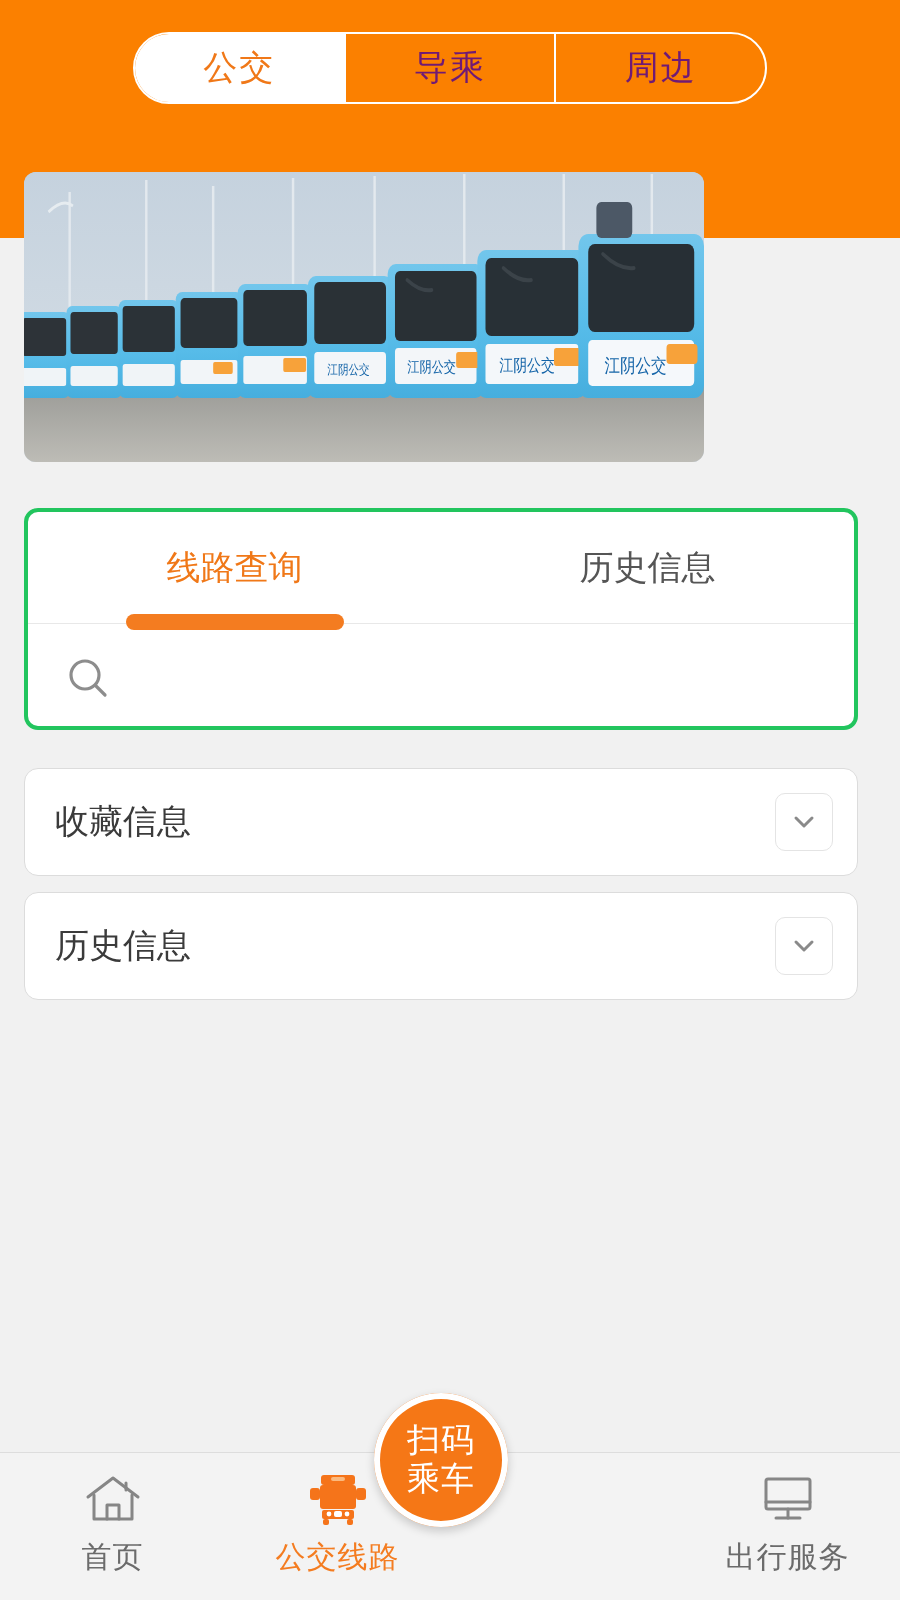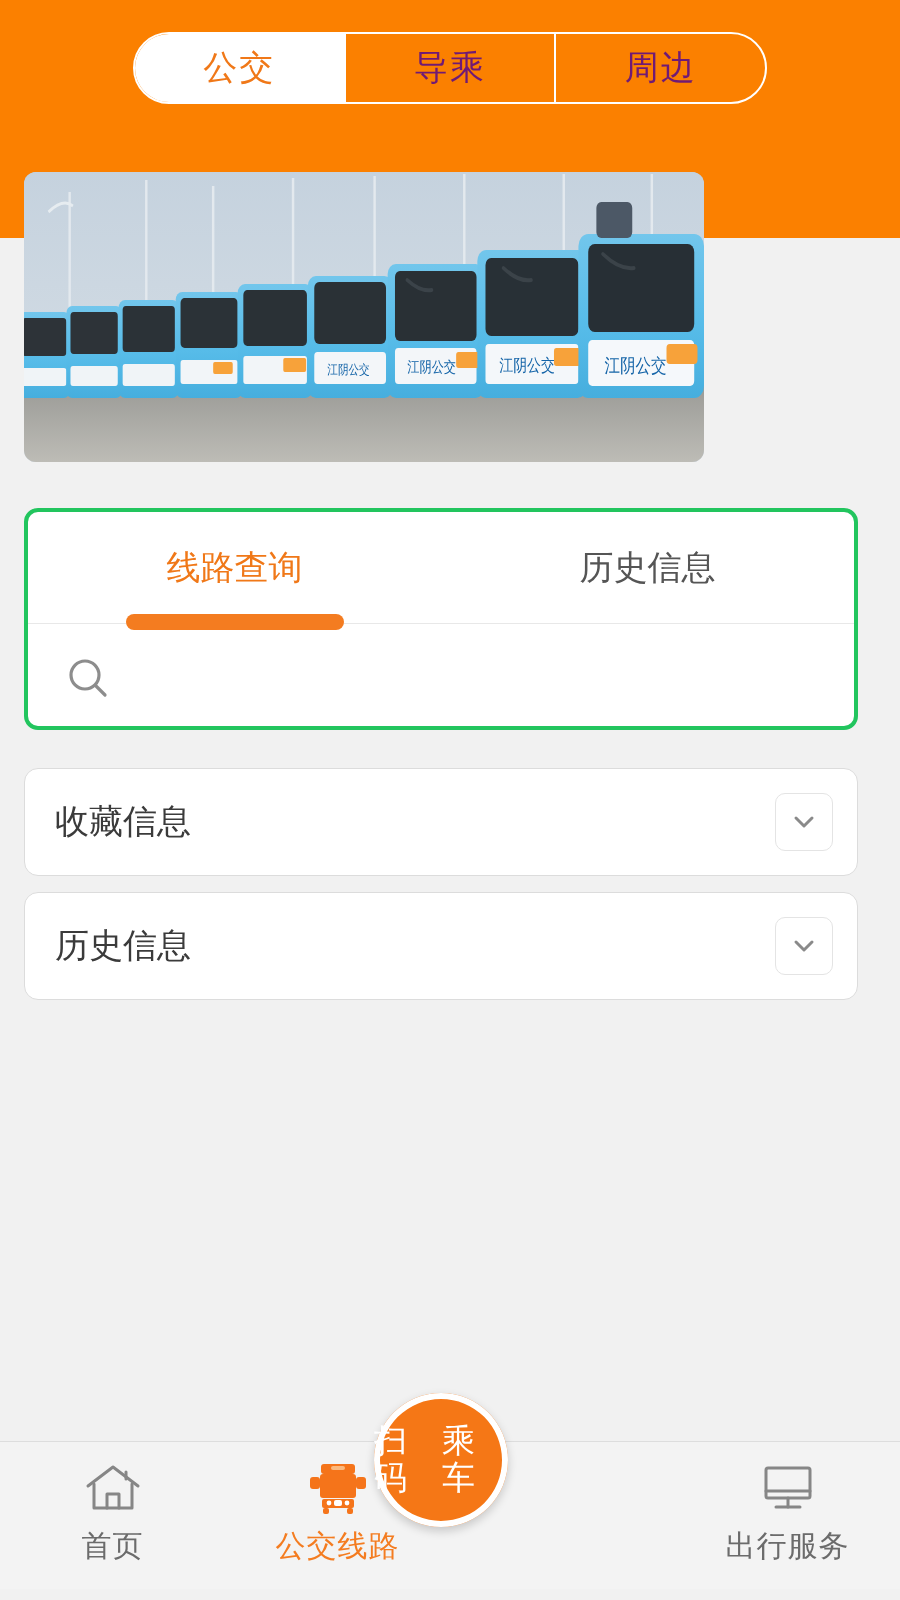--- a/index.html
+++ b/index.html
@@ -163,21 +163,21 @@
     display: flex;
     align-items: center;
     justify-content: center;
   }
   .acc-toggle svg { width: 34px; height: 34px; }
 
   
   .bottom-nav {
     position: absolute;
     left: 0;
-    bottom: 11px;
+    bottom: 0;
     width: 900px;
     height: 148px;
     background: #f3f3f3;
     border-top: 1px solid #dddddd;
     display: flex;
     align-items: flex-start;
   }
 
   .nav-item {
     flex: 1;
@@ -204,21 +204,21 @@
   .fab {
     position: absolute;
     left: 374px;
     top: 1393px;
     width: 134px;
     height: 134px;
     border-radius: 50%;
     background: #f57716;
     box-shadow: 0 0 0 6px #ffffff inset, 0 4px 10px rgba(0,0,0,0.18);
     display: flex;
-    flex-direction: row;
+    flex-direction: column;
     align-items: center;
     justify-content: center;
     gap: 2px;
   }
   .fab-line {
     font-size: 33px;
     color: #ffffff;
     line-height: 1.12;
     letter-spacing: 1px;
   }

